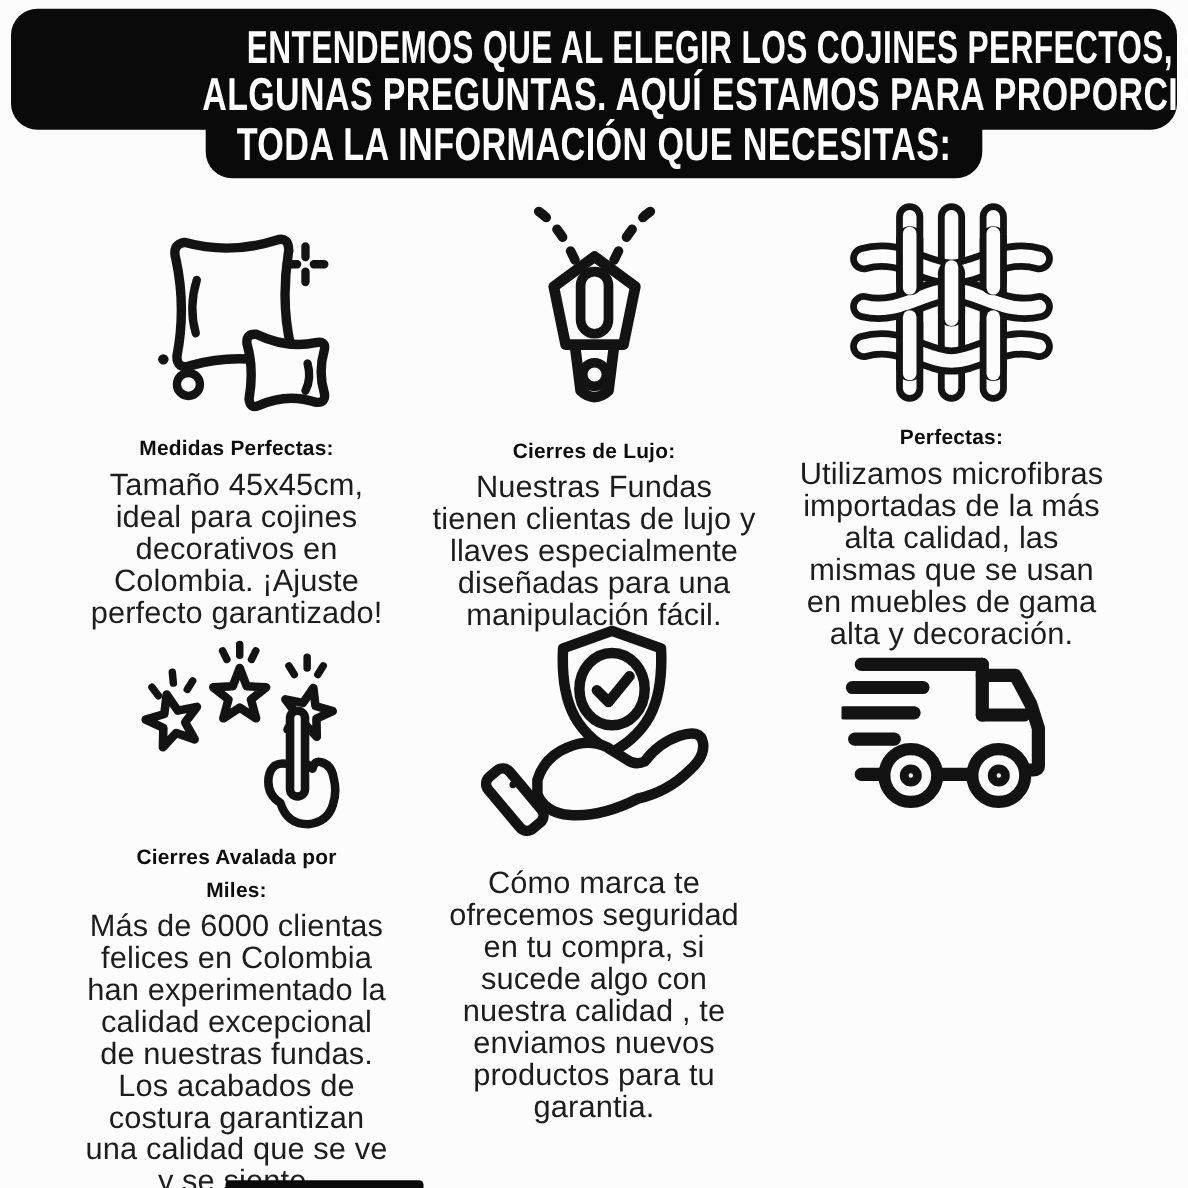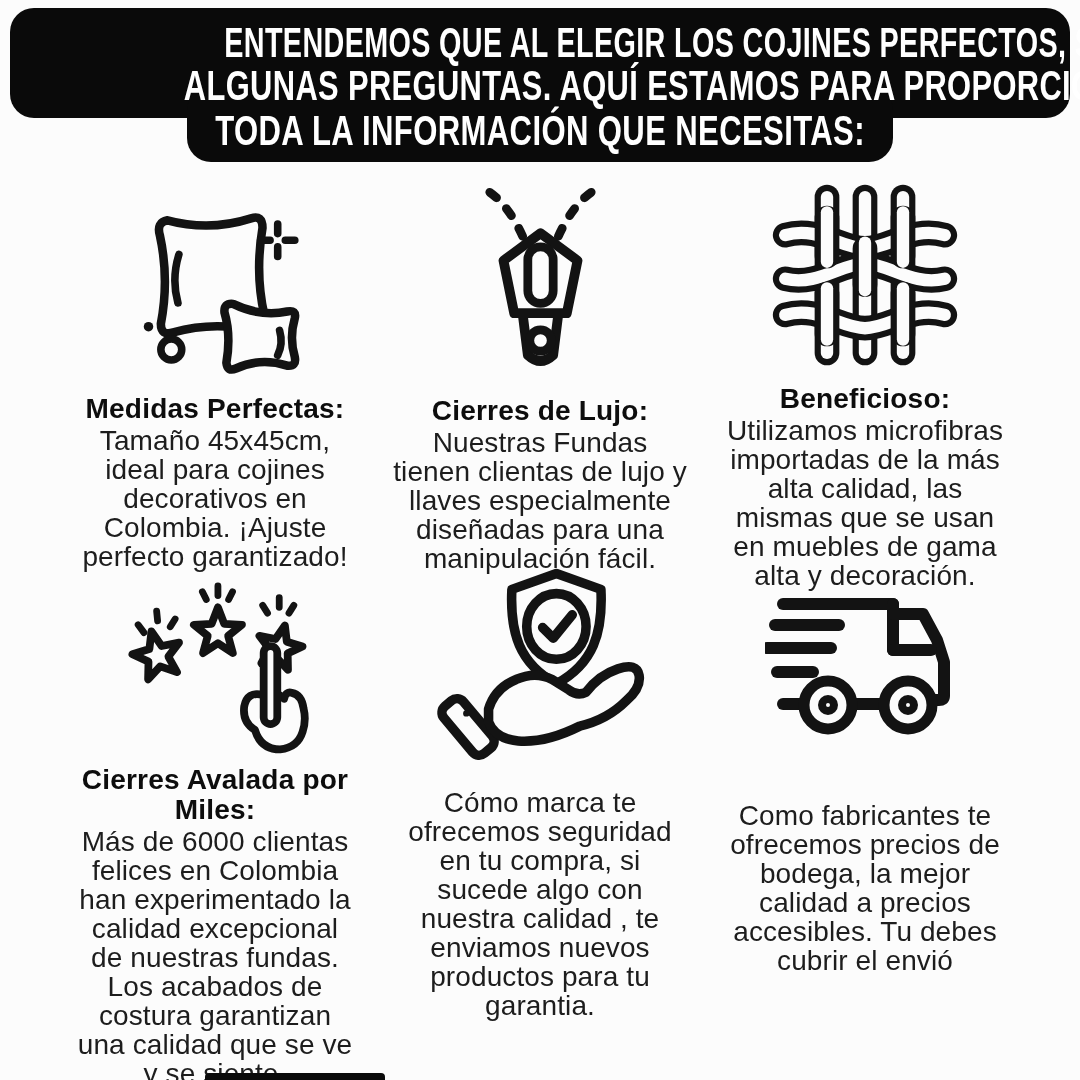--- a/index.html
+++ b/index.html
@@ -12,21 +12,21 @@
   .hbox-small{position:absolute;left:187px;top:86px;width:706px;height:76px;background:#0a0a0a;border-radius:24px;}
   .hl{position:absolute;left:0;width:1080px;text-align:center;color:#ffffff;
       font-weight:bold;font-size:42px;line-height:46px;white-space:nowrap;letter-spacing:.5px;}
   .hl span{display:inline-block;transform-origin:50% 50%;}
   .hl1{top:20px}.hl1 span{transform:scaleX(.685)}
   .hl2{top:63px}.hl2 span{transform:scaleX(.735)}
   .hl3{top:108px}.hl3 span{transform:scaleX(.74)}
   
   .cell{position:absolute;text-align:center;}
   .icon-wrap{display:flex;justify-content:center;align-items:flex-start;}
-  .title{font-weight:bold;font-size:28px;line-height:30px;color:#0d0d0d;white-space:pre-line;letter-spacing:.2px;}
+  .title{font-weight:bold;font-size:19px;line-height:30px;color:#0d0d0d;white-space:pre-line;letter-spacing:.2px;}
   .body{margin-top:2px;font-size:28px;line-height:29px;color:#1d1d1d;white-space:pre-line;letter-spacing:.1px;}
   
   svg{stroke:#131313;fill:none;stroke-linecap:round;stroke-linejoin:round;}
   .bar-bottom{position:absolute;left:205px;bottom:0;width:180px;height:7px;background:#0a0a0a;border-radius:4px 4px 0 0;}
 </style>
 </head>
 <body>
 
 <div id="canvas">
 
@@ -100,21 +100,21 @@
         <path d="M140 40 V80" stroke-width="26"></path>
           <path d="M140 34 V86" stroke="#fcfcfc" stroke-width="13"></path>
         <path d="M100 72 V110" stroke-width="26"></path>
           <path d="M100 66 V116" stroke="#fcfcfc" stroke-width="13"></path>
         <path d="M60 120 V162" stroke-width="26"></path>
           <path d="M60 114 V168" stroke="#fcfcfc" stroke-width="13"></path>
         <path d="M140 120 V162" stroke-width="26"></path>
           <path d="M140 114 V168" stroke="#fcfcfc" stroke-width="13"></path>
       </svg>
     </div>
-    <div class="title">Beneficioso:</div>
+    <div class="title">Perfectas:</div>
     <div class="body">Utilizamos microfibras
 importadas de la más
 alta calidad, las
 mismas que se usan
 en muebles de gama
 alta y decoración.</div>
   </div>
 
   <div class="cell" style="left:50px;top:582px;width:330px;">
     <div class="icon-wrap" style="height:183px;">
@@ -184,23 +184,17 @@
           <path d="M128 22 H158 L172 48 L179 70 L179 104 Q179 108 174 108 L168 108"></path>
           <path d="M128 58 H166"></path>
           <path d="M88 112 H118"></path>
         </g>
         <circle cx="63" cy="113" r="24" fill="#fcfcfc" stroke-width="11"></circle>
         <circle cx="143" cy="113" r="24" fill="#fcfcfc" stroke-width="11"></circle>
         <circle cx="63" cy="113" r="6" stroke-width="8"></circle>
         <circle cx="143" cy="113" r="6" stroke-width="8"></circle>
       </svg>
     </div>
-    <div class="body">Como fabricantes te
-ofrecemos precios de
-bodega, la mejor
-calidad a precios
-accesibles. Tu debes
-cubrir el envió</div>
   </div>
 
   <div class="bar-bottom"></div>
 
 </div>
 
 </body></html>

